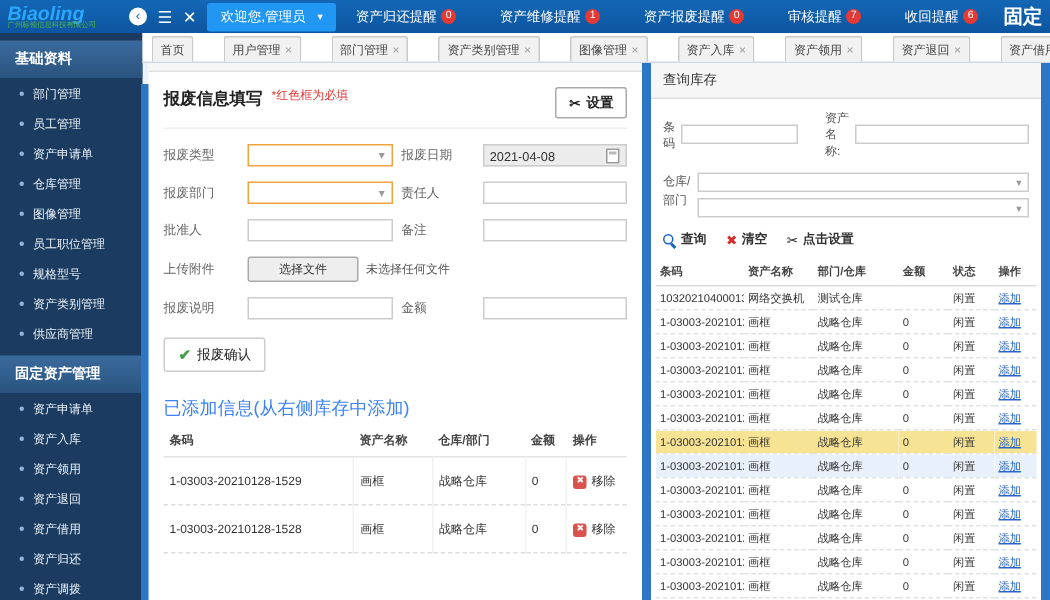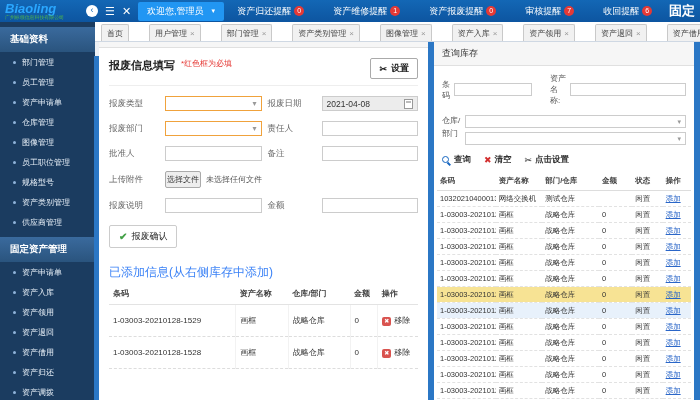--- a/index.html
+++ b/index.html
@@ -53,21 +53,21 @@
     font-size:8.5px;color:#666;align-items:center}
   .flabel{white-space:nowrap}
   .inp{height:15px;border:1px solid #ccc;background:#fff;width:100%;max-width:112px;font-size:8.5px;padding:0 3px;font-family:inherit}
   .sel{height:15px;border:1px solid #f0a23c;background:#fff;display:flex;align-items:center;justify-content:flex-end;
     padding-right:4px;color:#999;width:100%;max-width:112px;cursor:pointer;font-size:8px}
   .date{height:15px;border:1px solid #ccc;background:#ececec;display:flex;align-items:center;justify-content:space-between;
     padding:0 4px;font-size:8.5px;color:#333;width:100%;max-width:112px}
   .cal{width:9px;height:10px;border:1px solid #999;background:#fff;position:relative;cursor:pointer}
   .cal::before{content:'';position:absolute;top:1px;left:1px;right:1px;height:2px;background:#bbb}
   .file-cell{grid-column:2 / 5;display:flex;align-items:center;gap:5px}
-  .file-btn{border:1px solid #aaa;background:#eee;font-size:8px;color:#333;padding:2px 1px;border-radius:2px;cursor:pointer}
+  .file-btn{border:1px solid #aaa;background:#eee;font-size:8px;color:#333;padding:2px 20px;border-radius:2px;cursor:pointer}
   .file-note{font-size:8px;color:#555}
   .confirm-btn{margin:12px 0 0;display:inline-flex;gap:4px;align-items:center;border:1px solid #ccc;background:#fff;
     font-size:9px;color:#222;padding:4px 9px;border-radius:2px;cursor:pointer}
   .check{color:#43a047;font-weight:bold;font-size:10px}
   .added-title{font-size:12px;color:#3b82f6;margin:16px 0 2px}
   .atable{width:100%;border-collapse:collapse;font-size:8px;color:#333;table-layout:fixed}
   .atable th{text-align:left;font-weight:bold;color:#444;padding:5px 4px;border-bottom:1px solid #e3e3e3}
   .atable td{padding:10px 4px;border-bottom:1px dashed #ddd;border-right:1px solid #f2f2f2;white-space:nowrap;overflow:hidden}
   .atable td:last-child{border-right:none}
   .rm{display:inline-flex;align-items:flex-end;gap:3px;cursor:pointer}

